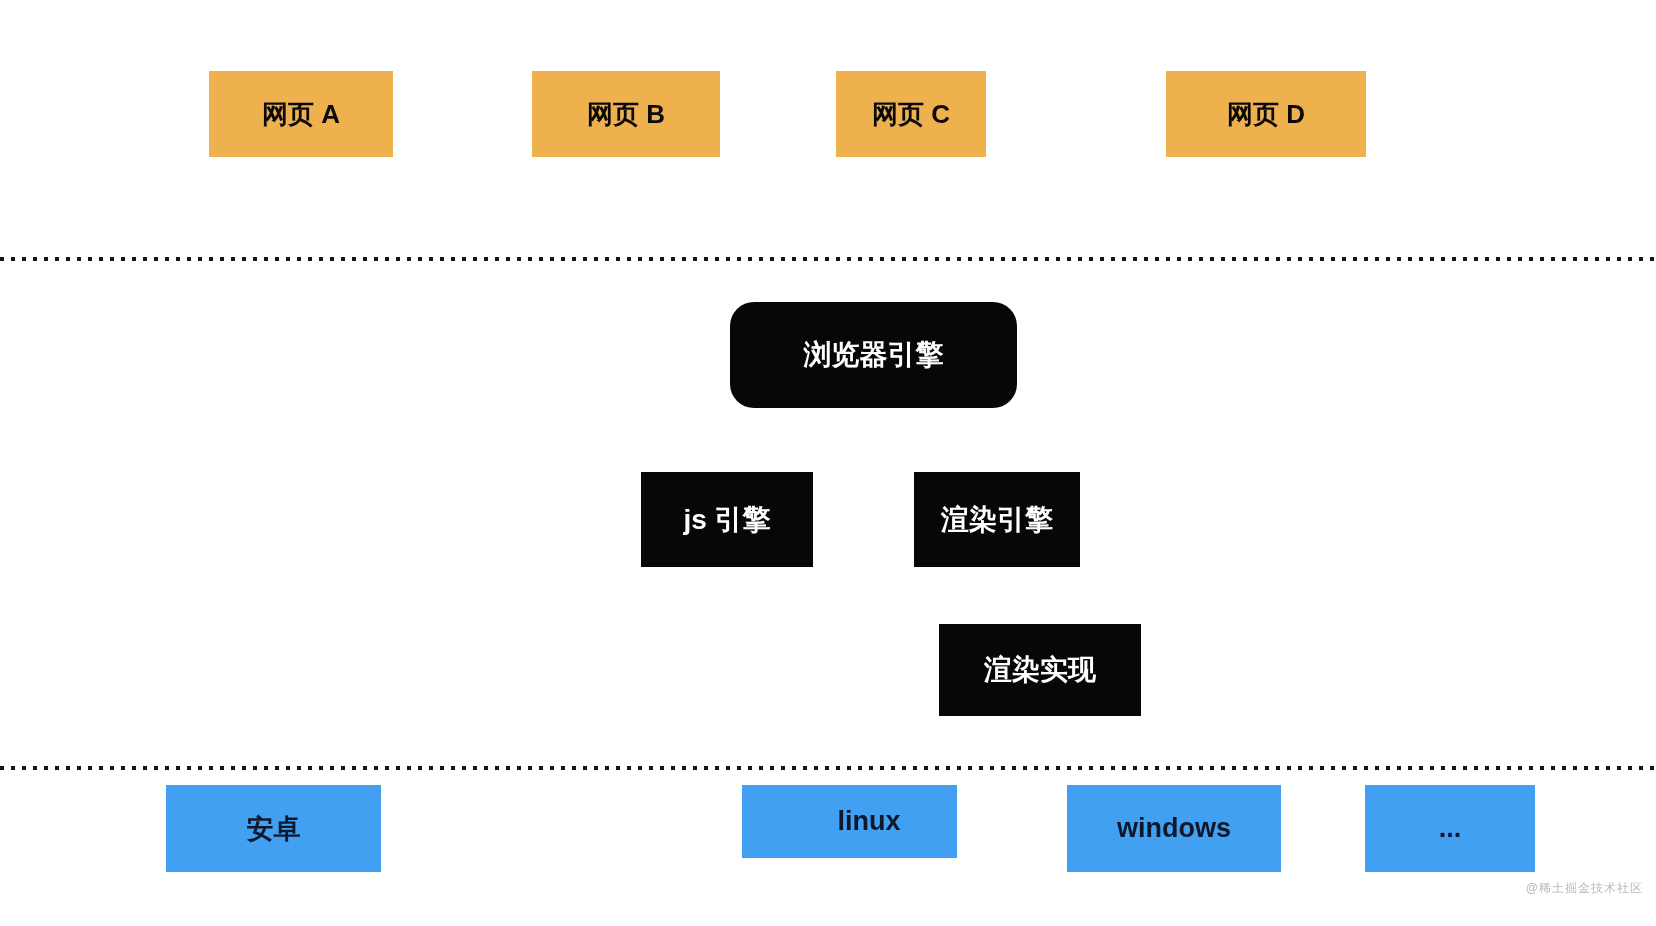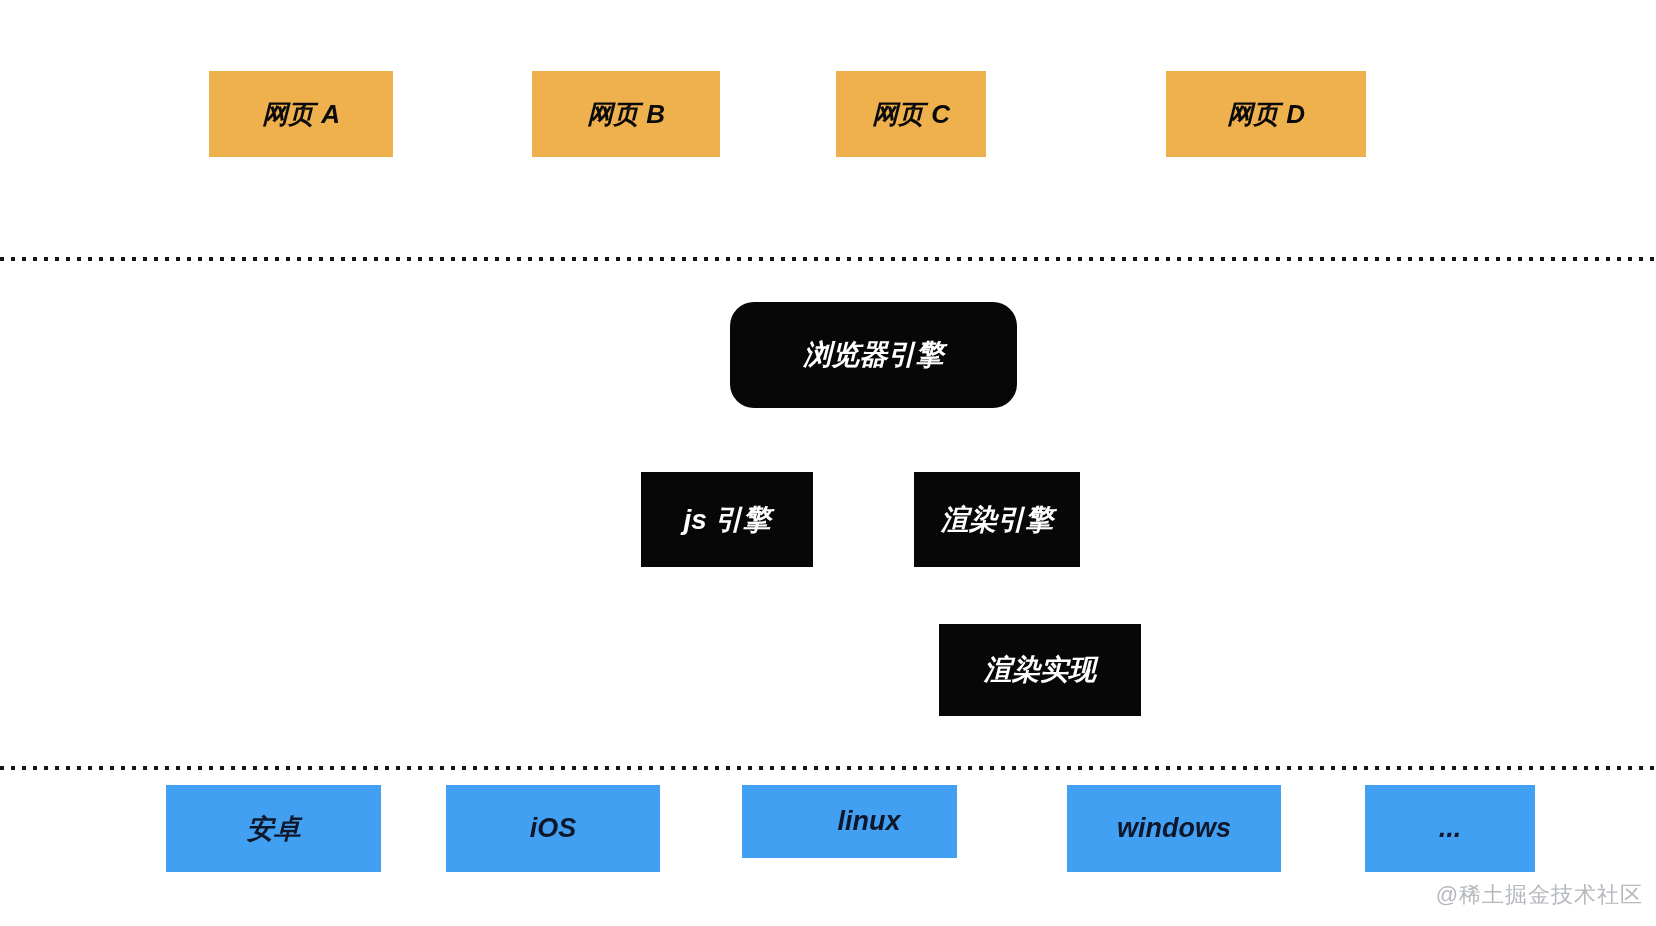--- a/index.html
+++ b/index.html
@@ -16,21 +16,20 @@
     font-family: "Liberation Sans", "DejaVu Sans", sans-serif;
   }
   .box {
     position: absolute;
     display: flex;
     align-items: center;
     justify-content: center;
     font-weight: bold;
     white-space: nowrap;
     box-sizing: border-box;
-    font-style: italic;
   }
   .box.webpage {
     background: #efb04e;
     color: #0a0a0a;
     font-size: 26px;
   }
   .box.engine {
     background: #070707;
     color: #ffffff;
     font-size: 28px;
@@ -44,21 +43,21 @@
     position: absolute;
     left: 0;
     width: 100%;
     height: 4px;
     background: repeating-linear-gradient(to right, #161616 0px, #161616 4px, transparent 4px, transparent 11px);
   }
   .watermark {
     position: absolute;
     top: 880px;
     right: 13px;
-    font-size: 22px;
+    font-size: 12px;
     font-weight: normal;
     color: #b5b9bd;
     letter-spacing: 1px;
   }
 </style>
 </head>
 <body>
 
 <div class="stage">
 
@@ -72,20 +71,19 @@
   <div class="box engine" style="left:730px; top:302px; width:287px; height:106px;border-radius:24px;">浏览器引擎</div>
 
   <div class="box engine" style="left:641px; top:472px; width:172px; height:95px;">js 引擎</div>
   <div class="box engine" style="left:914px; top:472px; width:166px; height:95px;">渲染引擎</div>
 
   <div class="box engine" style="left:939px; top:624px; width:202px; height:92px;">渲染实现</div>
 
   <div class="dotted-line" style="top:766px;"></div>
 
   <div class="box platform" style="left:166px; top:785px; width:215px; height:87px;">安卓</div>
-  <div class="box platform" style="left:446px; top:785px; width:214px; height:87px;">iOS</div>
   <div class="box platform" style="left:742px; top:785px; width:215px; height:73px;padding-left:39px;">linux</div>
   <div class="box platform" style="left:1067px; top:785px; width:214px; height:87px;">windows</div>
   <div class="box platform" style="left:1365px; top:785px; width:170px; height:87px;">...</div>
 
   <div class="watermark">@稀土掘金技术社区</div>
 
 </div>
 
 </body></html>

